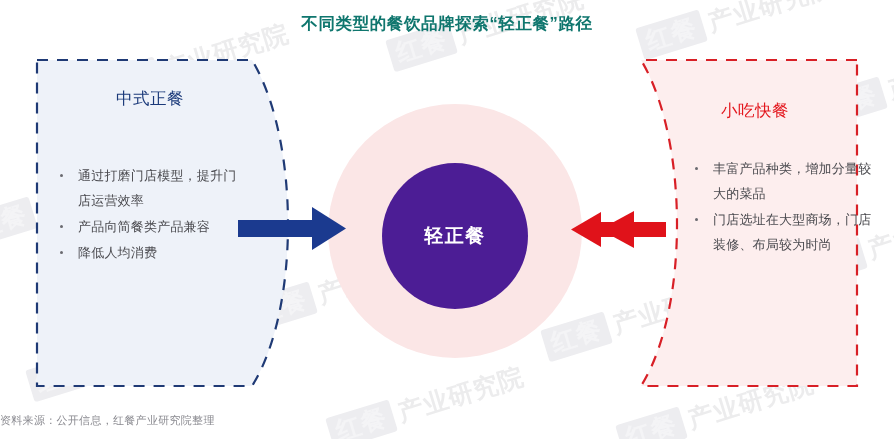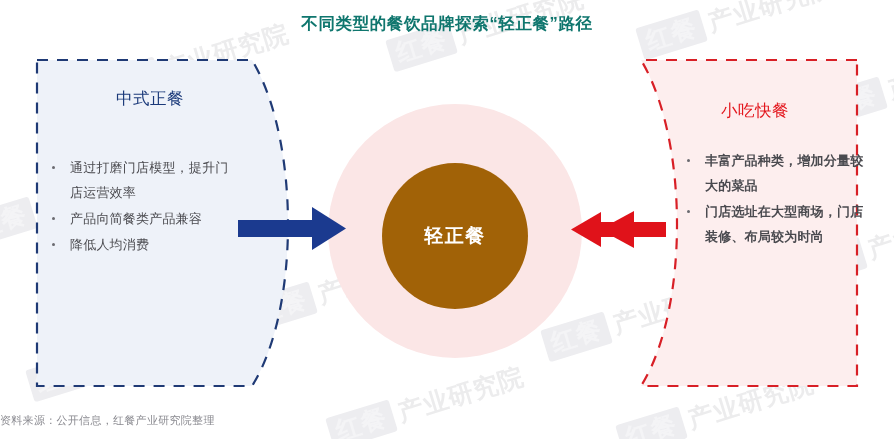--- a/index.html
+++ b/index.html
@@ -82,25 +82,25 @@
     font-weight: 400;
     letter-spacing: 0.5px;
   }
   #left-head  { left: 55px;  top: 88px;  width: 190px; text-align: center; color: #1b3a7a; }
   #right-head { left: 660px; top: 88px;  width: 190px; text-align: center; color: #e3161d; margin-top: 12px; }
 
   .bullets {
     position: absolute;
     z-index: 5;
     list-style: none;
-    margin: 0;
+    margin: 8px;
     padding: 0;
   }
   #left-bullets  { left: 48px;  top: 155px; width: 185px; }
-  #right-bullets { left: 683px; top: 148px; width: 182px; font-weight: bold; }
+  #right-bullets { left: 683px; top: 148px; width: 182px; }
 
   .bullets li {
     position: relative;
     padding-left: 22px;
     margin-bottom: 1px;
     font-size: 13px;
     line-height: 25px;
     color: #4a4a4f;
     letter-spacing: 0.2px;
   }
@@ -126,21 +126,21 @@
     background: #fbe6e6;
     z-index: 3;
   }
   .blue-circle {
     position: absolute;
     left: 382px;
     top: 163px;
     width: 146px;
     height: 146px;
     border-radius: 50%;
-    background: #a16207;
+    background: #4c1d95;
     z-index: 4;
     display: flex;
     align-items: center;
     justify-content: center;
   }
   .blue-circle span {
     color: #ffffff;
     font-size: 19px;
     font-weight: 700;
     letter-spacing: 1.5px;

